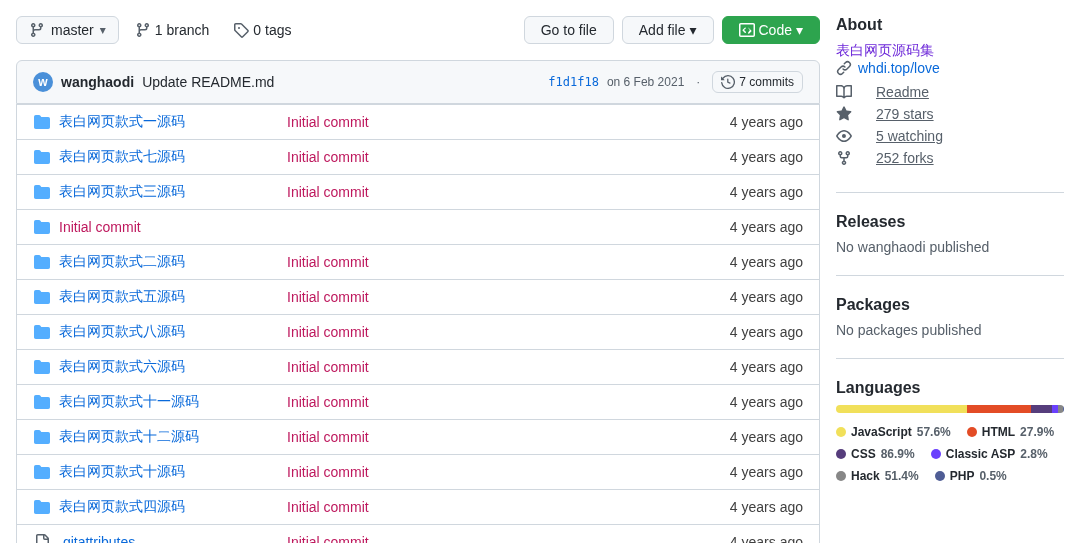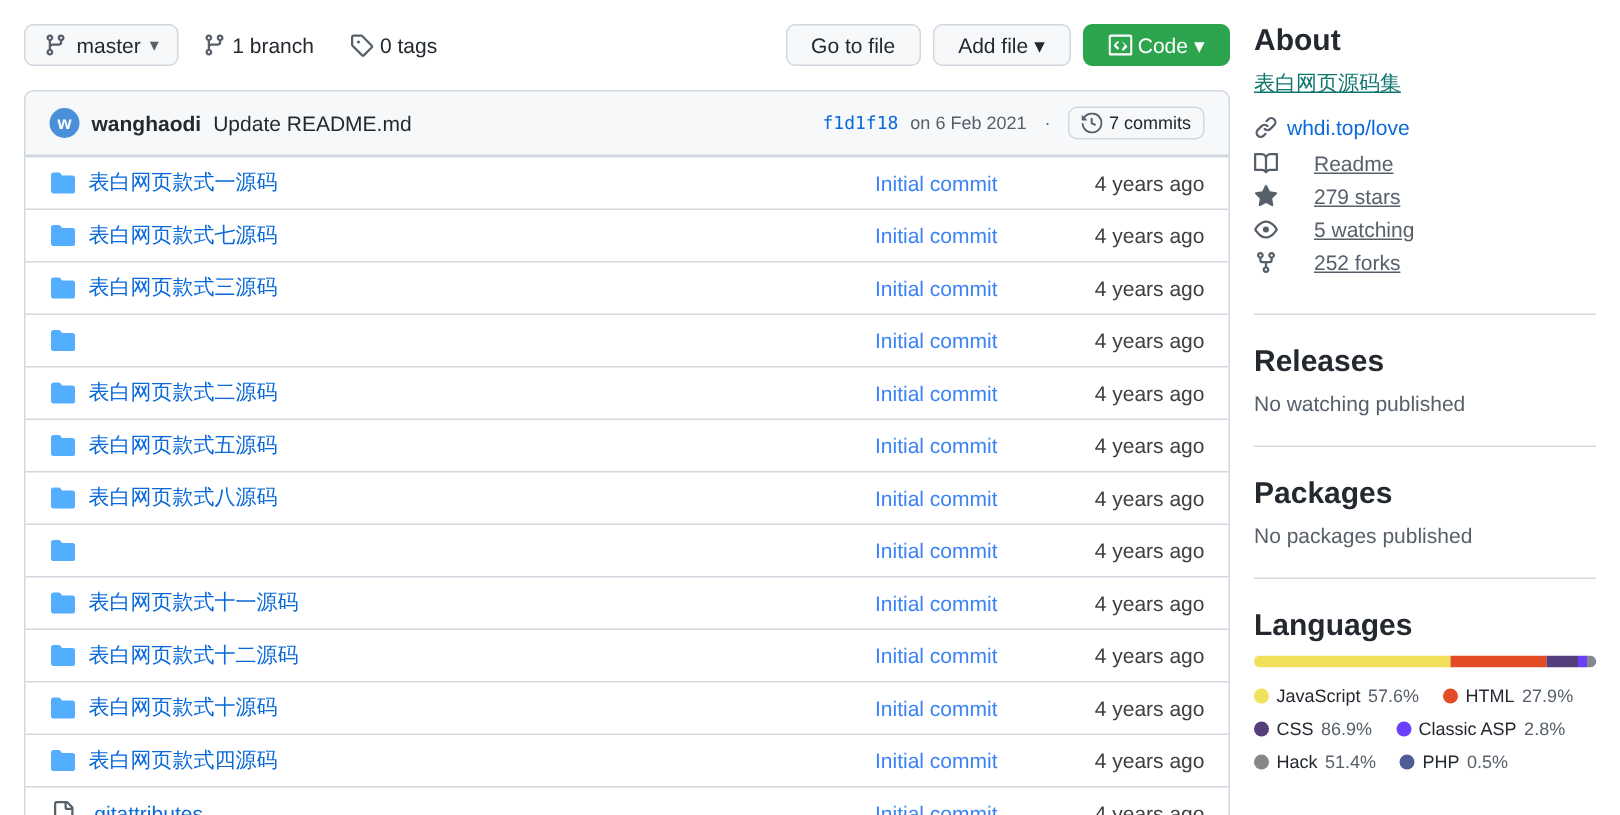--- a/index.html
+++ b/index.html
@@ -25,37 +25,37 @@
     .commit-spacer { flex: 1; }
     .commit-hash { color: #0969da; font-size: 12px; font-family: monospace; }
     .commit-date { color: #57606a; font-size: 12px; }
     .commit-count { display: flex; align-items: center; gap: 4px; color: #24292f; font-size: 12px; border: 1px solid #d0d7de; border-radius: 6px; padding: 3px 8px; cursor: pointer; }
 
     
     .file-table { border: 1px solid #d0d7de; border-top: none; border-radius: 0 0 6px 6px; overflow: hidden; }
     .file-row { display: flex; align-items: center; padding: 8px 16px; border-top: 1px solid #d0d7de; gap: 8px; }
     .file-icon { width: 18px; height: 18px; flex-shrink: 0; display: flex; align-items: center; justify-content: center; color: #57606a; }
     .file-name { flex: 0 0 220px; color: #0969da; font-size: 14px; cursor: pointer; white-space: nowrap; overflow: hidden; text-overflow: ellipsis; }
-    .file-commit { flex: 1; color: #3b82f6; font-size: 14px; white-space: nowrap; overflow: hidden; text-overflow: ellipsis; text-align: right; }
+    .file-commit { flex: 1; color: #be185d; font-size: 14px; white-space: nowrap; overflow: hidden; text-overflow: ellipsis; }
     .file-age { flex: 0 0 130px; text-align: right; color: #404040; font-size: 14px; white-space: nowrap; }
 
     
     .sidebar-section { margin-bottom: 20px; padding-bottom: 20px; border-bottom: 1px solid #d0d7de; }
     .sidebar-section:last-child { border-bottom: none; }
-    .sidebar-title { font-size: 20px; font-weight: 600; margin-bottom: 8px; color: #24292f; }
-    .sidebar-desc { font-size: 14px; color: #0f766e; margin-bottom: 12px; text-decoration: underline; }
+    .sidebar-title { font-size: 16px; font-weight: 600; margin-bottom: 8px; color: #24292f; }
+    .sidebar-desc { font-size: 14px; color: #6d28d9; margin-bottom: 0; }
     .sidebar-link { display: flex; align-items: flex-start; gap: 6px; color: #0969da; font-size: 14px; text-decoration: none; margin-bottom: 8px; }
     .sidebar-stat { display: flex; align-items: center; gap: 24px; font-size: 14px; color: #57606a; margin-bottom: 6px; text-decoration: underline; }
     .sidebar-stat-icon { width: 16px; display: flex; align-items: center; justify-content: center; color: #57606a; }
     .sidebar-no-content { font-size: 14px; color: #57606a; }
 
     
     .lang-bar { display: flex; border-radius: 6px; overflow: hidden; height: 8px; margin-bottom: 12px; }
     .lang-segment { height: 100%; }
-    .lang-list { display: flex; flex-wrap: wrap; gap: 8px 16px; }
+    .lang-list { display: flex; flex-wrap: wrap; gap: 8px 16px; font-weight: bold; }
     .lang-item { display: flex; align-items: center; gap: 5px; font-size: 12px; color: #24292f; }
     .lang-dot { width: 10px; height: 10px; border-radius: 50%; flex-shrink: 0; }
 
     
     svg { vertical-align: middle; }
   </style>
 </head>
 <body>
 
 <div class="container">
@@ -187,20 +187,21 @@
             <div class="file-name">表白网页款式八源码</div>
             <div class="file-commit">Initial commit</div>
             <div class="file-age">4 years ago</div>
           </div>
           <div class="file-row">
             <div class="file-icon">
               <svg width="16" height="16" viewBox="0 0 16 16" fill="#54aeff">
                 <path d="M1.75 1A1.75 1.75 0 0 0 0 2.75v10.5C0 14.216.784 15 1.75 15h12.5A1.75 1.75 0 0 0 16 13.25v-8.5A1.75 1.75 0 0 0 14.25 3H7.5a.25.25 0 0 1-.2-.1l-.9-1.2C6.07 1.26 5.55 1 5 1Z"></path>
               </svg>
             </div>
+            <div class="file-name">表白网页款式六源码</div>
             <div class="file-commit">Initial commit</div>
             <div class="file-age">4 years ago</div>
           </div>
           <div class="file-row">
             <div class="file-icon">
               <svg width="16" height="16" viewBox="0 0 16 16" fill="#54aeff">
                 <path d="M1.75 1A1.75 1.75 0 0 0 0 2.75v10.5C0 14.216.784 15 1.75 15h12.5A1.75 1.75 0 0 0 16 13.25v-8.5A1.75 1.75 0 0 0 14.25 3H7.5a.25.25 0 0 1-.2-.1l-.9-1.2C6.07 1.26 5.55 1 5 1Z"></path>
               </svg>
             </div>
             <div class="file-name">表白网页款式十一源码</div>
@@ -291,21 +292,21 @@
           <svg width="16" height="16" viewBox="0 0 16 16" fill="#57606a">
               <path d="M5 5.372v.878c0 .414.336.75.75.75h4.5a.75.75 0 0 0 .75-.75v-.878a2.25 2.25 0 1 1 1.5 0v.878a2.25 2.25 0 0 1-2.25 2.25h-1.5v2.128a2.251 2.251 0 1 1-1.5 0V8.5h-1.5A2.25 2.25 0 0 1 3.5 6.25v-.878a2.25 2.25 0 1 1 1.5 0ZM5 3.25a.75.75 0 1 0-1.5 0 .75.75 0 0 0 1.5 0Zm6.75.75a.75.75 0 1 0 0-1.5.75.75 0 0 0 0 1.5Zm-3 8.75a.75.75 0 1 0-1.5 0 .75.75 0 0 0 1.5 0Z"></path>
             </svg>
         </span>
         <span>252 forks</span>
       </div>
     </div>
 
     <div class="sidebar-section">
       <div class="sidebar-title">Releases</div>
-      <div class="sidebar-no-content">No watching published</div>
+      <div class="sidebar-no-content">No wanghaodi published</div>
     </div>
 
     <div class="sidebar-section">
       <div class="sidebar-title">Packages</div>
       <div class="sidebar-no-content">No packages published</div>
     </div>
 
     <div class="sidebar-section">
       <div class="sidebar-title">Languages</div>
       <div class="lang-bar" id="lang-bar">

